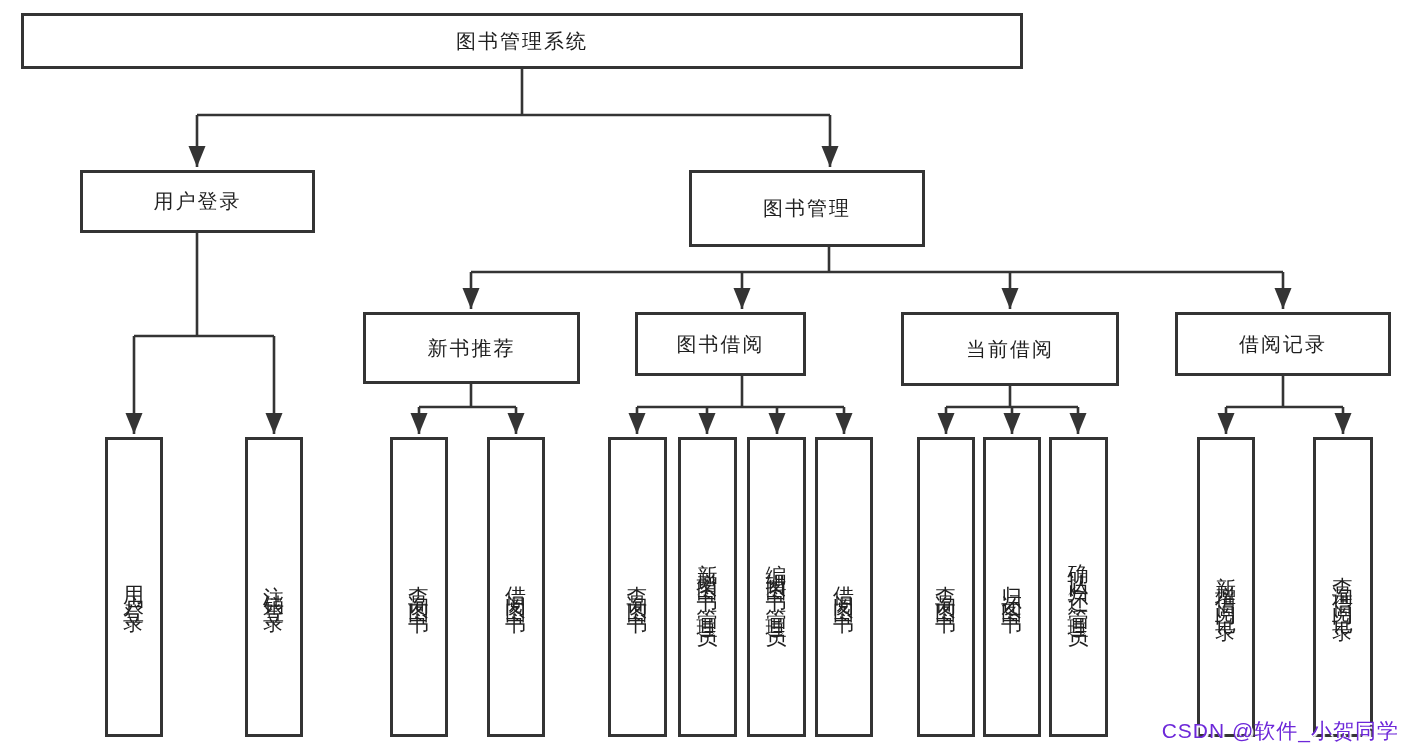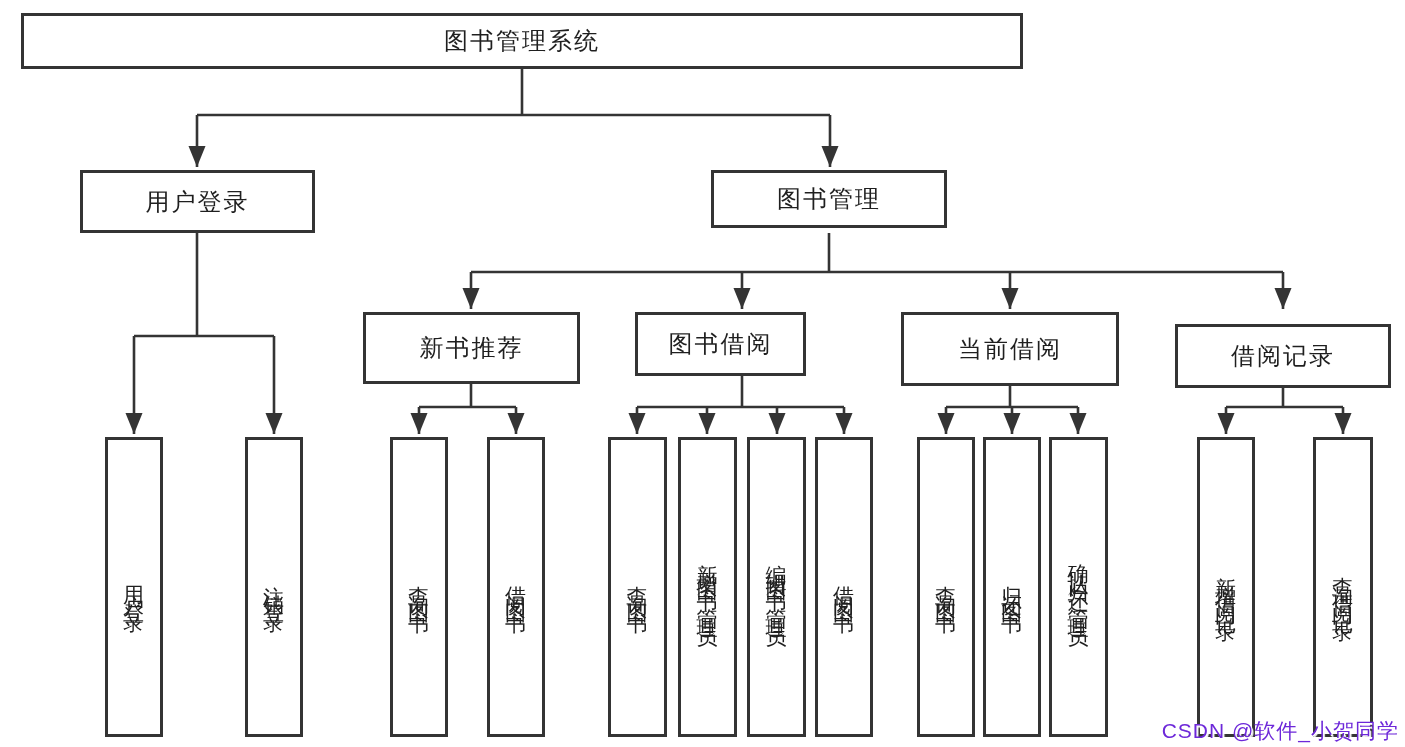--- a/index.html
+++ b/index.html
@@ -27,21 +27,21 @@
     box-sizing: border-box;
     border: 3px solid #343434;
     background: #ffffff;
     display: flex;
     align-items: center;
     justify-content: center;
     color: #1f1f1f;
     z-index: 2;
   }
   .node.h-node {
-    font-size: 24px;
+    font-size: 20px;
     letter-spacing: 2px;
   }
   .node.v-node {
     font-size: 21px;
     writing-mode: vertical-rl;
     text-orientation: mixed;
     letter-spacing: 9px;
     line-height: 1;
     text-align: center;
     padding: 10px 0;
@@ -53,25 +53,25 @@
     font-size: 21px;
     color: #6d28d9;
     text-shadow: 1px 1px 0 #ffffff, 2px 2px 1px #ffffff;
     letter-spacing: 1px;
     z-index: 3;
     white-space: nowrap;
   }
   
   .n-root            { left: 21px;  top: 13px;  width: 1002px; height: 56px; }
   .n-user-login      { left: 80px;  top: 170px; width: 235px;  height: 63px; }
-  .n-book-mgmt       { left: 711px; top: 170px; width: 236px;  height: 58px; }
+  .n-book-mgmt       { left: 689px; top: 170px; width: 236px;  height: 77px; }
   .n-new-books       { left: 363px; top: 312px; width: 217px;  height: 72px; }
   .n-book-borrow     { left: 635px; top: 312px; width: 171px;  height: 64px; }
   .n-current-borrow  { left: 901px; top: 312px; width: 218px;  height: 74px; }
-  .n-borrow-records  { left: 1175px;top: 324px; width: 216px;  height: 64px; }
+  .n-borrow-records  { left: 1175px;top: 312px; width: 216px;  height: 64px; }
   .n-leaf-login      { left: 105px; top: 437px; width: 58px; height: 300px; }
   .n-leaf-logout     { left: 245px; top: 437px; width: 58px; height: 300px; }
   .n-leaf-rec-query  { left: 390px; top: 437px; width: 58px; height: 300px; }
   .n-leaf-rec-borrow { left: 487px; top: 437px; width: 58px; height: 300px; }
   .n-leaf-bor-query  { left: 608px; top: 437px; width: 59px; height: 300px; }
   .n-leaf-bor-add    { left: 678px; top: 437px; width: 59px; height: 300px; }
   .n-leaf-bor-edit   { left: 747px; top: 437px; width: 59px; height: 300px; }
   .n-leaf-bor-borrow { left: 815px; top: 437px; width: 58px; height: 300px; }
   .n-leaf-cur-query  { left: 917px; top: 437px; width: 58px; height: 300px; }
   .n-leaf-cur-return { left: 983px; top: 437px; width: 58px; height: 300px; }

